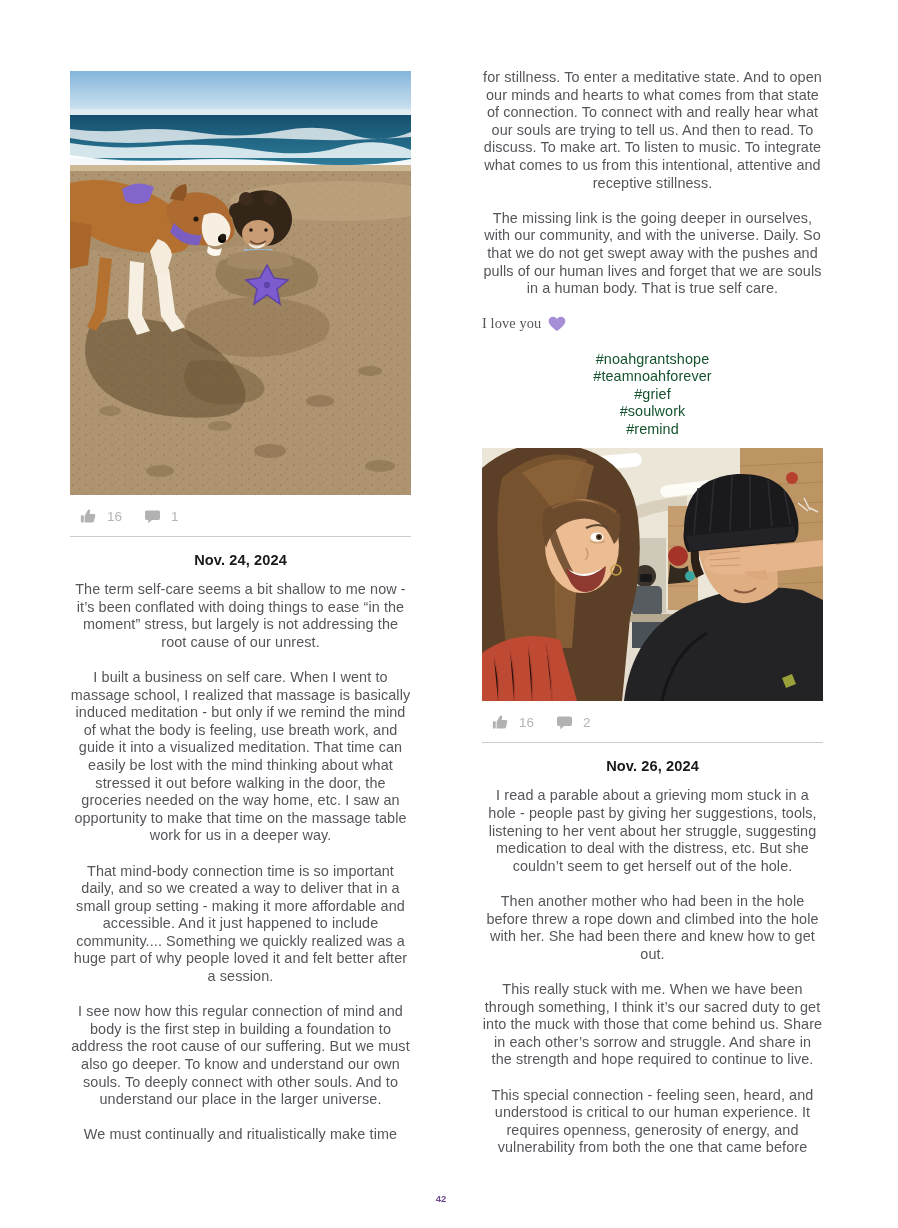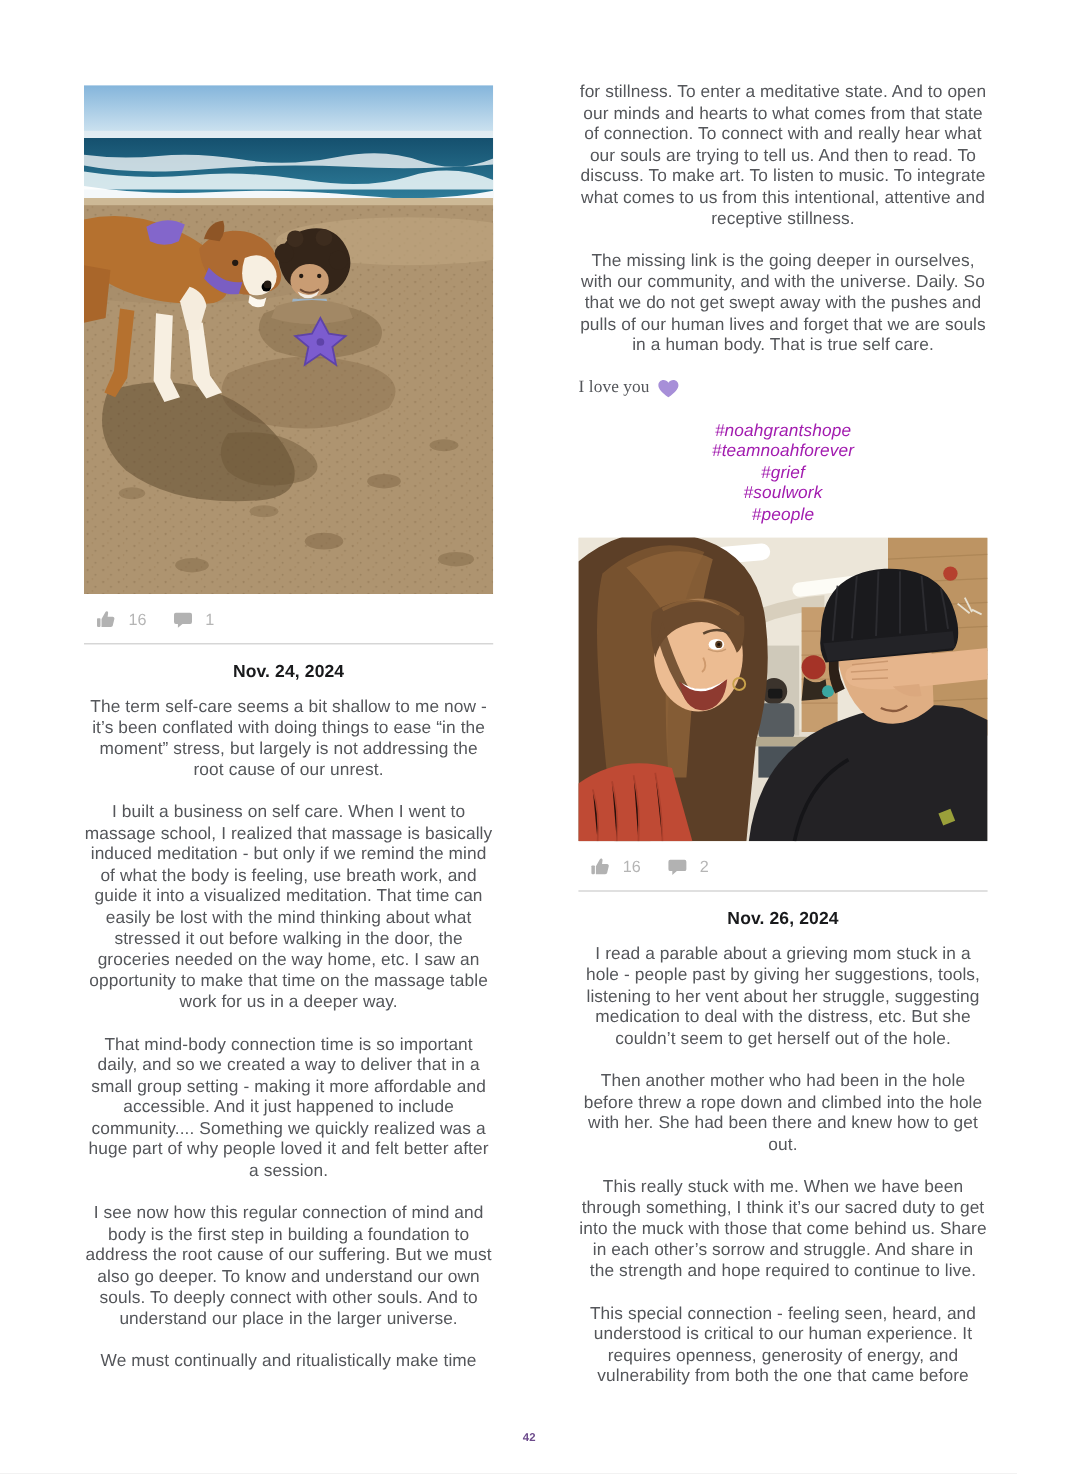--- a/index.html
+++ b/index.html
@@ -31,21 +31,21 @@
     margin:15px 0 13px 0;letter-spacing:0.1px;
   }
   .body-text p{
     margin:0 0 17.6px 0;
     font-size:14.4px;line-height:17.6px;
     color:#54565a;letter-spacing:0.1px;
   }
   .signoff{display:flex;align-items:center;font-family:Liberation Serif, serif;}
   .signoff .heart{margin-left:7px;display:inline-flex;}
   .hashtags div{
-    font-size:14.4px;line-height:17.6px;color:#a21caf;letter-spacing:0.1px;font-style:italic;
+    font-size:14.4px;line-height:17.6px;color:#14532d;letter-spacing:0.1px;
   }
   .hashtags{margin-bottom:10px;}
   .photo-2{margin-top:8px;}
   .page-footer{
     position:absolute;left:0;right:16px;top:1193px;
     text-align:center;font-size:9.5px;font-weight:700;color:#6d4b8c;
   }
 </style>
 </head>
 <body>
@@ -186,21 +186,21 @@
           </svg>
         </span>
       </p>
     </div>
 
     <div class="hashtags">
       <div>#noahgrantshope</div>
       <div>#teamnoahforever</div>
       <div>#grief</div>
       <div>#soulwork</div>
-      <div>#people</div>
+      <div>#remind</div>
     </div>
 
     <div class="photo photo-2">
       <svg width="341" height="253" viewBox="0 0 341 253">
 
         <rect width="341" height="253" fill="#e5ded0"></rect>
         <rect width="341" height="160" fill="#ece6d9"></rect>
         <path d="M40 160 Q100 55 205 48 L205 60 Q110 68 55 160 Z" fill="#d8cfbd"></path>
         <path d="M341 110 Q280 58 215 55 L215 66 Q272 70 332 118 Z" fill="#d8cfbd"></path>
 

